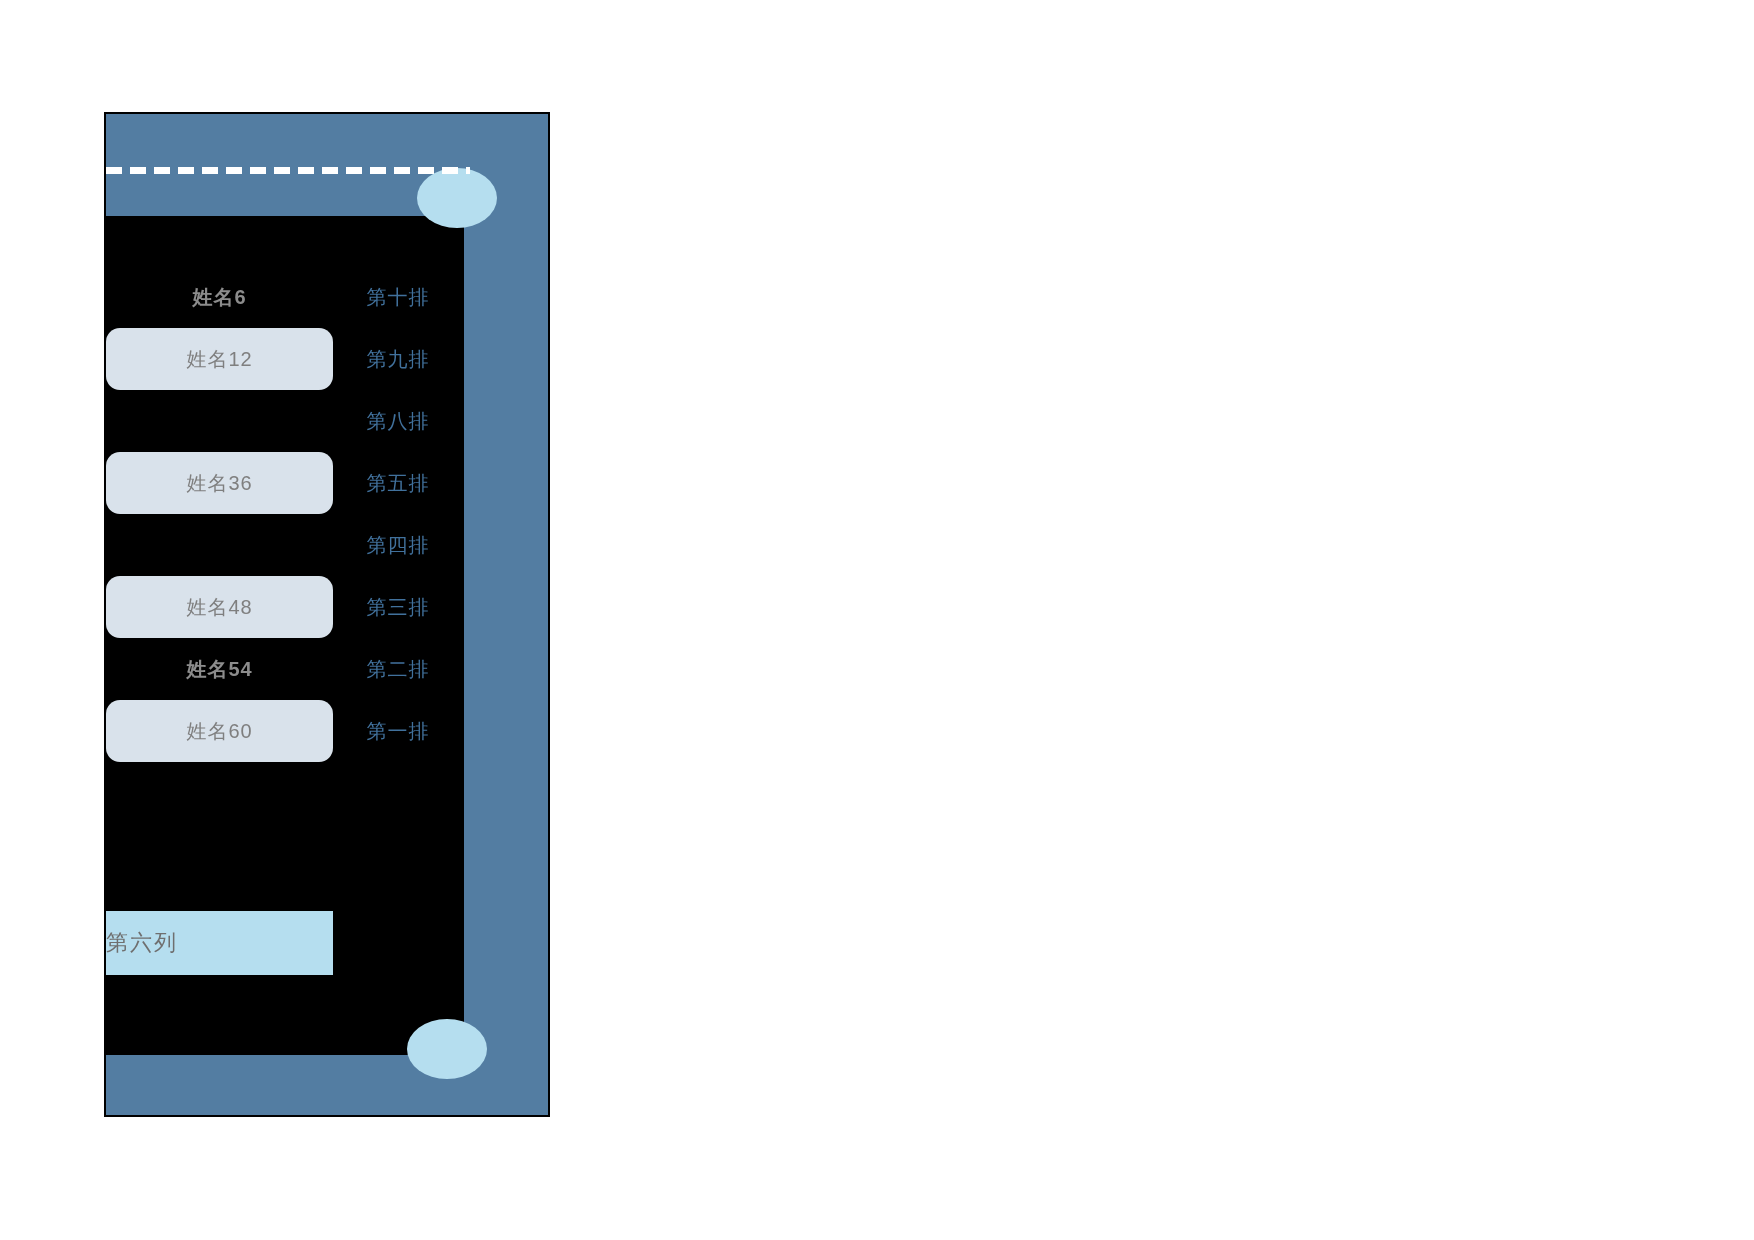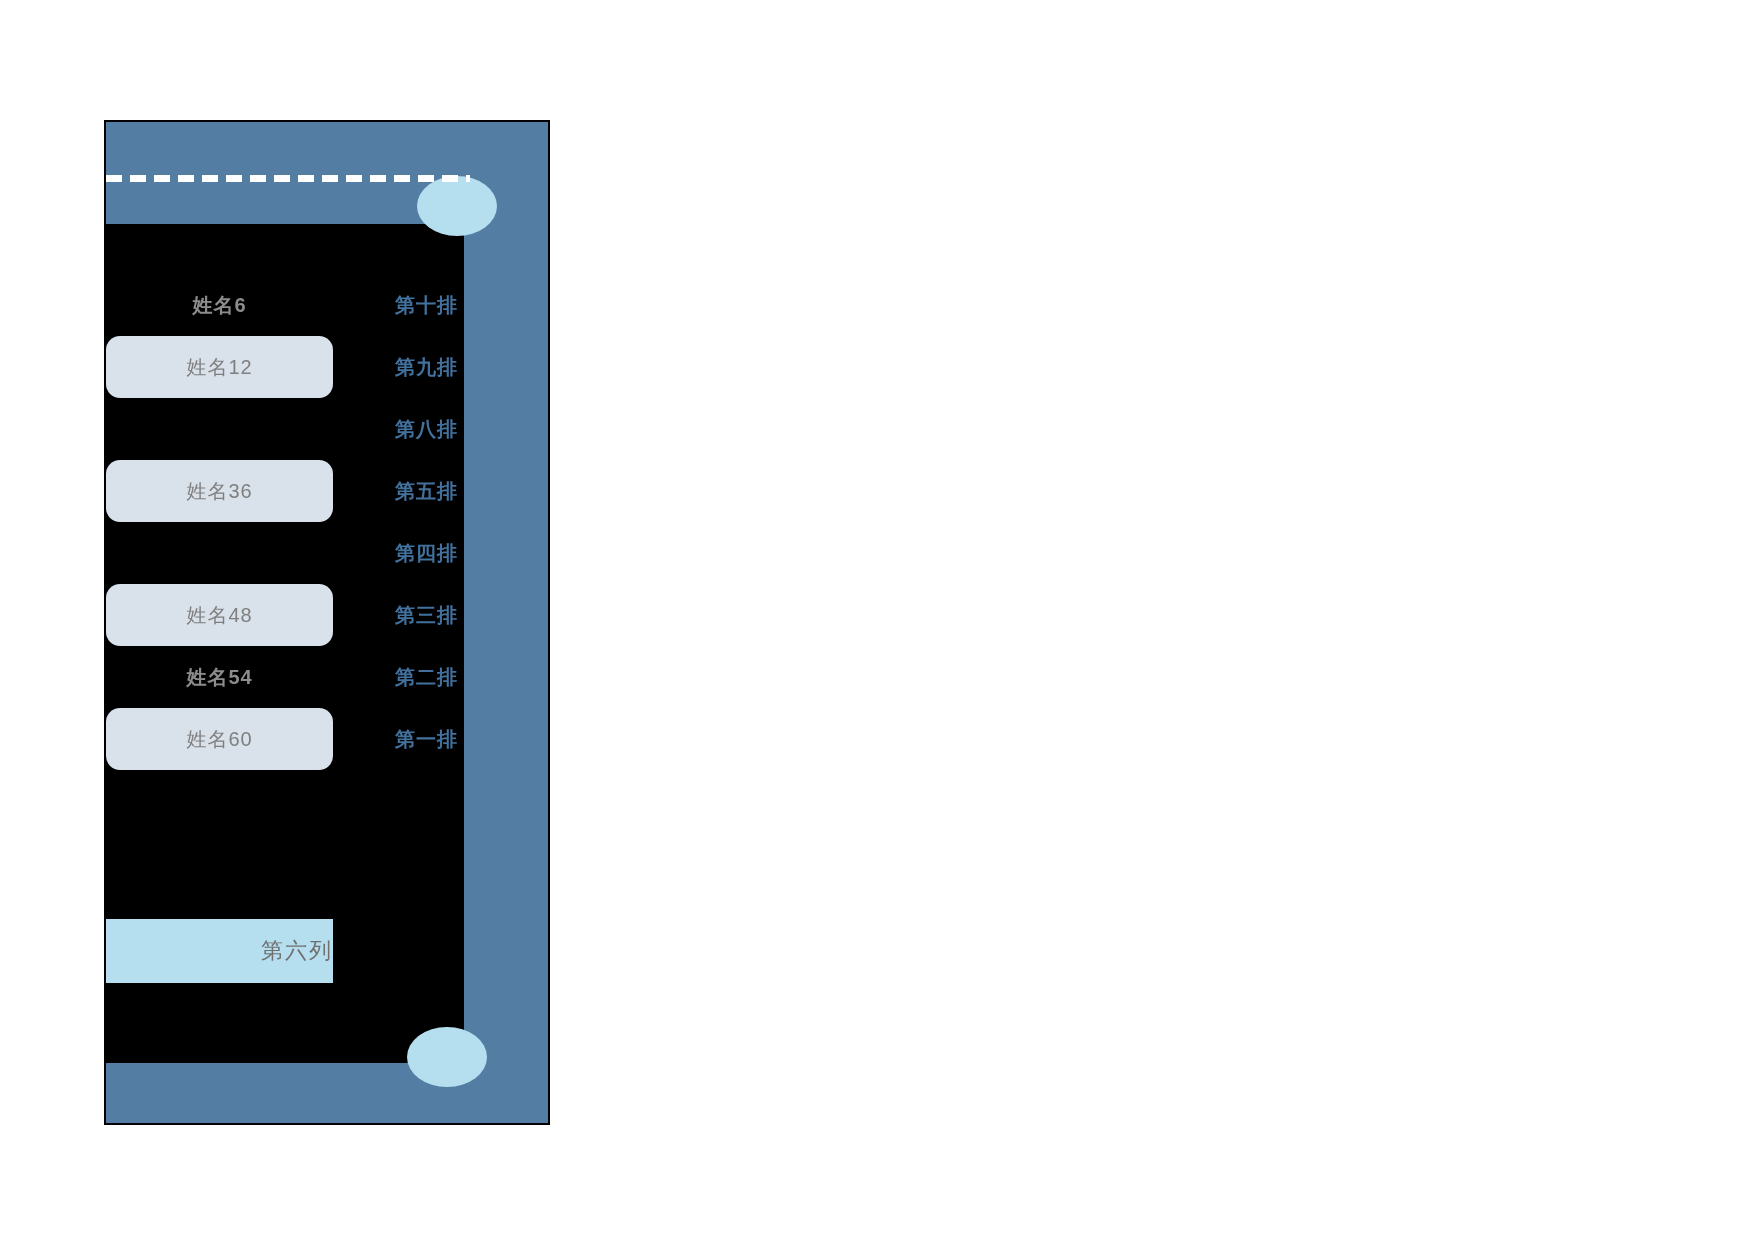--- a/index.html
+++ b/index.html
@@ -20,21 +20,20 @@
   body{font-family:"Liberation Sans","DejaVu Sans",sans-serif;}
   .page{
     position:relative;width:1754px;height:1240px;
     background:var(--canvas-bg);overflow:hidden;
   }
   .panel{
     position:absolute;left:104px;top:112px;width:446px;height:1005px;
     background:var(--panel-fill);
     border:2px solid var(--panel-border);
     box-sizing:border-box;
-    margin-top:8px;
   }
   .grid-bg{
     position:absolute;left:0;top:102px;width:358px;height:839px;
     background:var(--grid-fill);z-index:1;
   }
   .rows{
     position:absolute;left:0;top:152px;width:358px;z-index:2;
   }
   .row{position:relative;height:62px;}
   .name-box{
@@ -42,29 +41,28 @@
     line-height:62px;text-align:center;
     font-size:20px;color:var(--name-text-on-dark);
     letter-spacing:1px;font-weight:600;
   }
   .row.highlighted .name-box{
     background:var(--highlight-row-fill);
     color:var(--name-text);font-weight:400;border-radius:14px;
   }
   .row-label{
     position:absolute;left:232px;top:0;width:120px;height:62px;
-    line-height:62px;text-align:right;
+    line-height:62px;text-align:center;
     font-size:20px;color:var(--row-label-text);
     letter-spacing:1px;
-    font-weight:bold;
   }
   .column-box{
     position:absolute;left:0;top:797px;width:227px;height:64px;
     background:var(--column-label-fill);z-index:2;
-    line-height:64px;text-align:right;
+    line-height:64px;text-align:left;
     font-size:22px;color:var(--column-label-text);
     letter-spacing:2px;
   }
   .ellipse{
     position:absolute;width:80px;height:60px;border-radius:50%;
     background:var(--ellipse-fill);z-index:3;
   }
   .ellipse.top{left:311px;top:54px;}
   .ellipse.bottom{left:301px;top:905px;}
   .dashed-line{

